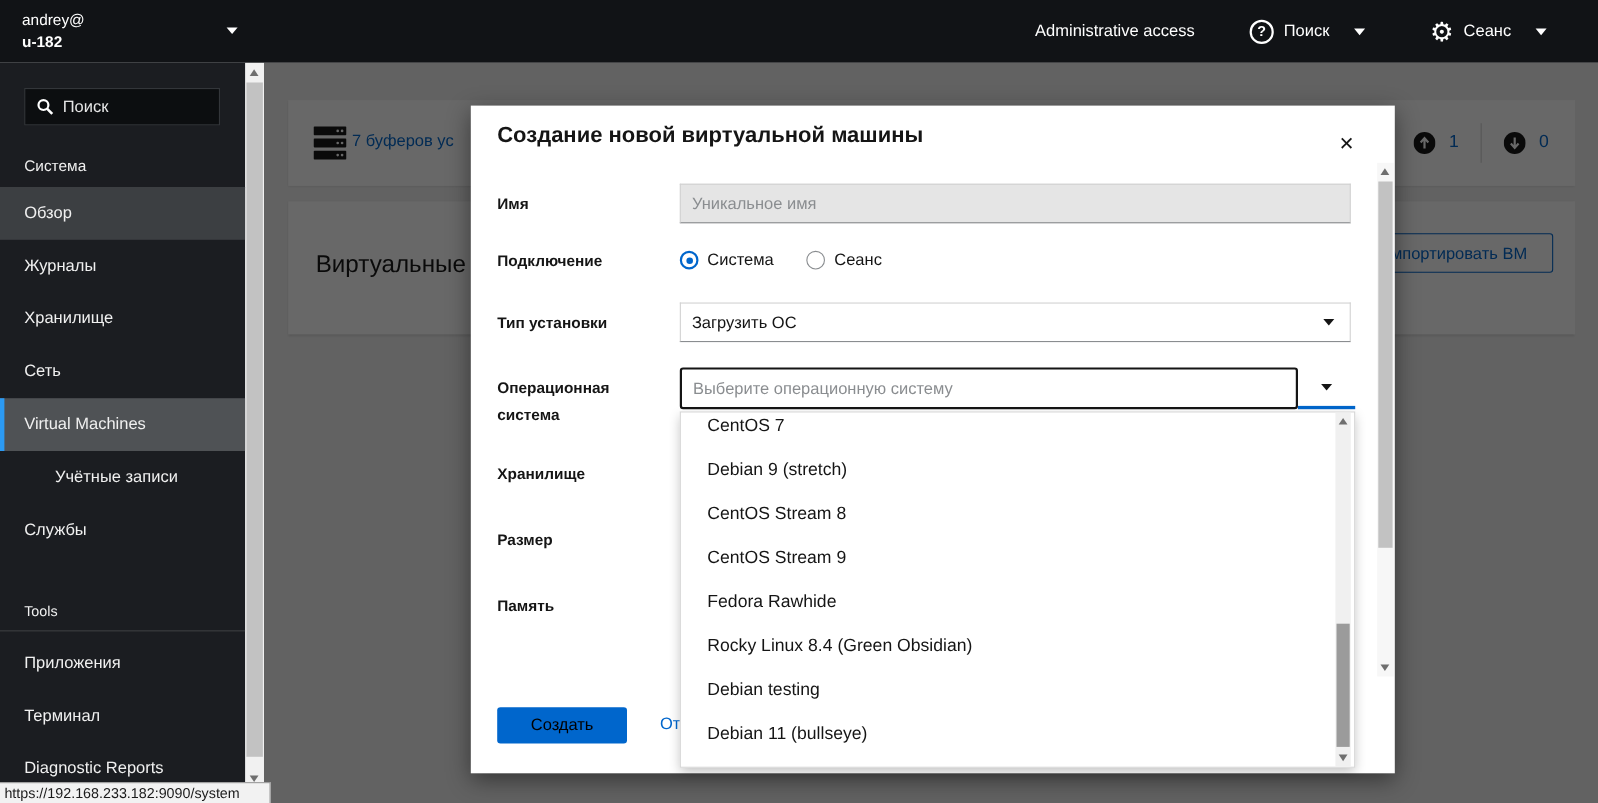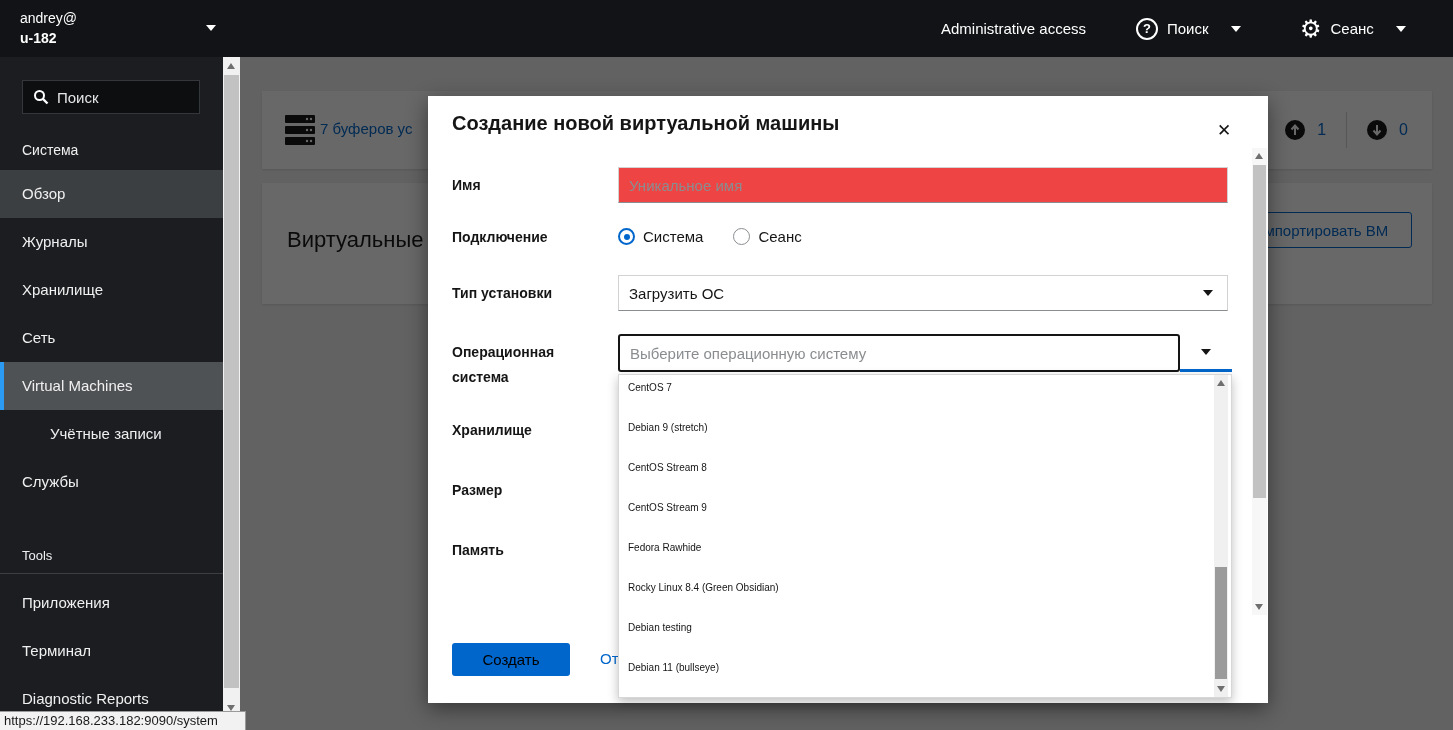--- a/index.html
+++ b/index.html
@@ -51,21 +51,21 @@
   .vm-header { position:absolute; left:25px; top:44px; font-size:22px; color:#151515; }
   .import-btn { position:absolute; left:968px; top:29px; width:182px; height:36px; border:1px solid #0066cc; border-radius:3px; background:#fff; color:#0066cc; font-size:15px; display:flex; align-items:center; justify-content:center; cursor:pointer; }
 
   .overlay { position:absolute; left:240px; top:57px; width:1213px; height:673px; background:rgba(3,3,3,0.60); z-index:10; }
 
   
   .modal { position:absolute; left:428px; top:96px; width:840px; height:607px; background:#fff; box-shadow:0 6px 20px rgba(0,0,0,0.45); z-index:20; }
   .modal-title { position:absolute; left:24px; top:16px; font-size:20px; font-weight:bold; color:#151515; }
   .modal-close { position:absolute; left:789px; top:26px; font-size:17px; color:#151515; cursor:pointer; line-height:17px; }
   .f-label { position:absolute; left:24px; font-size:14px; font-weight:bold; color:#151515; }
-  .txt-input { position:absolute; left:190px; width:610px; height:36px; border:1px solid #d2d2d2; border-bottom:1px solid #8a8d90; font-size:15px; color:#151515; padding:12px 10px; outline:none; font-family:"Liberation Sans",sans-serif; background:#ef4444; }
+  .txt-input { position:absolute; left:190px; width:610px; height:36px; border:1px solid #d2d2d2; border-bottom:1px solid #8a8d90; font-size:15px; color:#151515; padding:12px 10px; outline:none; font-family:"Liberation Sans",sans-serif; background:#e5e5e5; }
   .txt-input::placeholder { color:#8a8d90; opacity:1; }
   .radio-row { position:absolute; left:190px; top:132px; display:flex; align-items:center; font-size:15px; color:#151515; }
   .radio { width:17px; height:17px; border-radius:50%; background:#fff; margin-right:8px; position:relative; cursor:pointer; }
   .radio.sel { border:2px solid #0066cc; }
   .radio.sel::after { content:""; position:absolute; left:3.5px; top:3.5px; width:6px; height:6px; border-radius:50%; background:#0066cc; }
   .radio.unsel { border:1px solid #8a8d90; }
   .radio-lbl2 { margin-left:30px; }
   .select { position:absolute; left:190px; top:179px; width:610px; height:36px; border:1px solid #d2d2d2; border-bottom:1px solid #8a8d90; background:#fff; font-size:15px; color:#151515; display:flex; align-items:center; padding:0 14px 0 10px; cursor:pointer; }
   .select .tri-b { margin-left:auto; border-left:5px solid transparent; border-right:5px solid transparent; border-top:6px solid #151515; width:0; height:0; }
   .combobox { position:absolute; left:190px; top:238px; width:614px; height:38px; }
@@ -77,21 +77,21 @@
   .cancel-link { position:absolute; left:172px; top:554px; color:#0066cc; font-size:15px; cursor:pointer; }
 
   .modal-scroll { position:absolute; left:824px; top:52px; width:15px; height:467px; background:#f7f7f7; }
   .modal-scroll .sb-arrow-up { top:5px; left:3px; }
   .modal-scroll .sb-arrow-down { bottom:5px; left:3px; }
   .modal-scroll .sb-thumb { top:17px; height:333px; left:1px; width:13px; }
 
   
   .os-menu { position:absolute; left:618px; top:374px; width:614px; height:324px; background:#fff; border:1px solid #d7d7d7; box-shadow:0 4px 10px rgba(0,0,0,0.25); z-index:30; overflow:hidden; }
   .os-list { margin-top:-7px; }
-  .os-item { height:40px; line-height:40px; padding-left:9px; font-size:10px; color:#151515; cursor:pointer; }
+  .os-item { height:40px; line-height:40px; padding-left:24px; font-size:16px; color:#151515; cursor:pointer; }
   .os-scroll { position:absolute; right:3px; top:0; width:14px; height:322px; background:#f0f0f0; }
   .os-scroll .sb-arrow-up { top:5px; left:2.5px; }
   .os-scroll .sb-arrow-down { bottom:5px; left:2.5px; }
   .os-scroll .sb-thumb { top:192px; height:112px; left:1px; width:12px; background:#9b9b9b; }
 
   
   .status-bar { position:absolute; left:0; top:711px; width:246px; height:19px; background:#f2f2f2; border:1px solid #9a9a9a; border-left:0; border-bottom:0; z-index:50; font-size:13px; color:#1a1a1a; line-height:17px; padding-left:4px; }
 </style>
 </head>
 <body>

